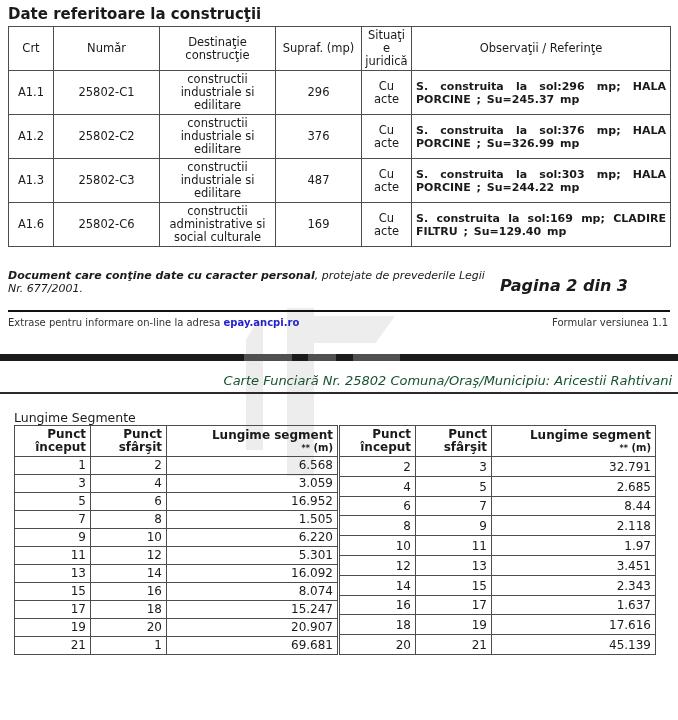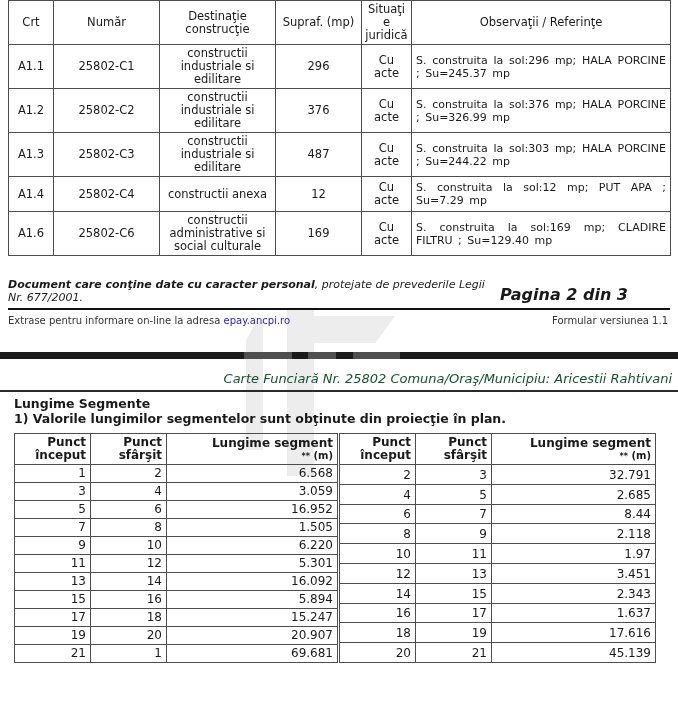--- a/index.html
+++ b/index.html
@@ -18,43 +18,43 @@
   .doc-title{font-size:15px;font-weight:bold;margin:5px 0 3px 8px;}
   table.ctable{
     border-collapse:collapse;table-layout:fixed;width:662px;margin-left:8px;
     font-size:11.5px;line-height:13px;
   }
   table.ctable th,table.ctable td{
     border:1px solid #4d4d4d;padding:2px 3px;text-align:center;vertical-align:middle;
     font-weight:normal;word-wrap:break-word;
   }
   table.ctable td.obs{
-    text-align:justify;font-size:11px;word-spacing:2px;padding:4px 4px;vertical-align:middle;
-  }
-  .p1-footer{margin:22px 8px 0 8px;border-bottom:2px solid #111;padding-bottom:4px;
+    text-align:justify;font-size:11px;word-spacing:2px;padding:4px 4px;vertical-align:middle;font-weight:bold;
+  }
+  .p1-footer{margin:22px 8px 0 8px;border-bottom:2px solid #111;padding-bottom:15px;
     display:flex;justify-content:space-between;align-items:flex-end;}
   .privacy{font-size:11px;font-style:italic;}
   .privacy .b{font-weight:bold;}
   .pagenum{font-size:16px;font-style:italic;font-weight:bold;margin-right:42px;white-space:nowrap;}
   .p1-sub{margin:5px 10px 0 8px;display:flex;justify-content:space-between;font-size:10px;color:#333;}
-  .extras a{color:#2323cc;font-weight:normal;text-decoration:none;}
+  .extras a{color:#2323cc;font-weight:bold;text-decoration:none;}
   
   .page-divider{
     margin-top:26px;height:7px;width:678px;
     background:linear-gradient(90deg,
       #1b1b1b 0,#1b1b1b 36%,#4f4f4f 36%,#4f4f4f 43%,
       #1b1b1b 43%,#1b1b1b 45.5%,#4f4f4f 45.5%,#4f4f4f 49.5%,
       #1b1b1b 49.5%,#1b1b1b 52%,#4f4f4f 52%,#4f4f4f 59%,#1b1b1b 59%);
   }
   
   .cf-header{
     margin-top:12px;text-align:right;padding:0 6px 4px 0;
     font-size:13px;font-style:italic;color:#14532d;border-bottom:2px solid #2a2a2a;
   }
-  .sec-title{margin:4px 0 0 14px;font-size:12.5px;font-weight:bold;line-height:15px;}
+  .sec-title{margin:16px 0 0 14px;font-size:12.5px;font-weight:normal;line-height:15px;}
   .sec-sub{margin:0 0 7px 14px;font-size:12.5px;font-weight:bold;line-height:15px;}
   .seg-wrap{display:flex;margin-left:14px;gap:1px;}
   table.seg{border-collapse:collapse;table-layout:fixed;font-size:12px;}
   table.seg th,table.seg td{
     border:1px solid #4d4d4d;text-align:right;padding:0 4px 0 0;vertical-align:bottom;
   }
   table.seg th{font-weight:bold;line-height:13px;padding-top:2px;padding-bottom:2px;}
   table.seg td{height:17px;line-height:17px;}
   table.seg .unit{font-size:10px;line-height:11px;}
   table.seg .unit .stars{font-size:8px;}
@@ -63,20 +63,21 @@
 </style>
 </head>
 <body>
 
 <div class="wm wm-one"></div>
 <div class="wm wm-bar"></div>
 <div class="wm wm-arm"></div>
 
 <div class="content">
 
+  <div class="doc-title">Date referitoare la construcţii</div>
 
   <table class="ctable">
     <colgroup>
       <col style="width:45px">
         <col style="width:106px">
         <col style="width:116px">
       <col style="width:86px">
         <col style="width:50px">
         <col style="width:259px">
     </colgroup>
@@ -109,28 +110,20 @@
         </tr>
         <tr>
           <td>A1.3</td>
           <td>25802-C3</td>
           <td>constructii industriale si edilitare</td>
           <td>487</td>
           <td>Cu acte</td>
           <td class="obs">S. construita la sol:303 mp;  HALA PORCINE ; Su=244.22 mp</td>
         </tr>
         <tr>
-          <td>A1.4</td>
-          <td>25802-C4</td>
-          <td>constructii anexa</td>
-          <td>12</td>
-          <td>Cu acte</td>
-          <td class="obs">S. construita la sol:12 mp;  PUT APA ; Su=7.29 mp</td>
-        </tr>
-        <tr>
           <td>A1.6</td>
           <td>25802-C6</td>
           <td>constructii administrative si social culturale</td>
           <td>169</td>
           <td>Cu acte</td>
           <td class="obs">S. construita la sol:169 mp;  CLADIRE FILTRU ; Su=129.40 mp</td>
         </tr>
       </tbody>
   </table>
 
@@ -146,21 +139,20 @@
       <span>Extrase pentru informare on-line la adresa </span><a href="#">epay.ancpi.ro</a>
     </div>
     <div>Formular versiunea 1.1</div>
   </div>
 
   <div class="page-divider"></div>
 
   <div class="cf-header">Carte Funciară Nr. 25802 Comuna/Oraş/Municipiu: Aricestii Rahtivani</div>
 
   <div class="sec-title">Lungime Segmente</div>
-  <div class="sec-sub">1) Valorile lungimilor segmentelor sunt obţinute din proiecţie în plan.</div>
 
   <div class="seg-wrap">
     <table class="seg seg-left">
       <colgroup>
           <col style="width:76px">
           <col style="width:76px">
           <col style="width:171px">
         </colgroup>
       <thead>
         <tr>
@@ -201,21 +193,21 @@
             <td>5.301</td>
           </tr>
           <tr>
             <td>13</td>
             <td>14</td>
             <td>16.092</td>
           </tr>
           <tr>
             <td>15</td>
             <td>16</td>
-            <td>5.894</td>
+            <td>8.074</td>
           </tr>
           <tr>
             <td>17</td>
             <td>18</td>
             <td>15.247</td>
           </tr>
           <tr>
             <td>19</td>
             <td>20</td>
             <td>20.907</td>

